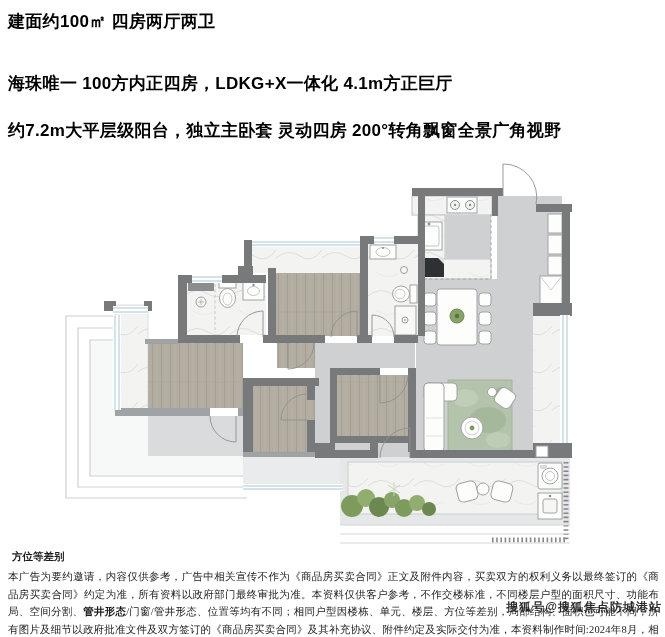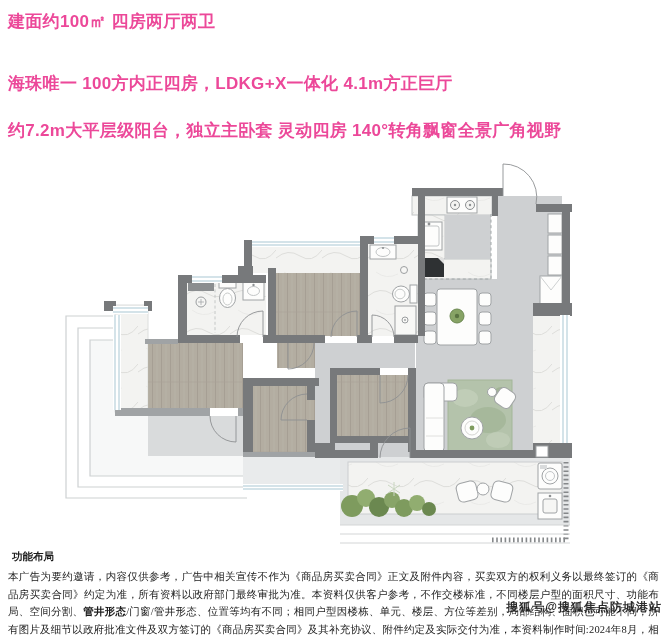--- a/index.html
+++ b/index.html
@@ -3,21 +3,21 @@
 <meta charset="utf-8">
 <style>
   html,body{margin:0;padding:0;}
   body{
     width:665px;height:637px;position:relative;overflow:hidden;
     background:#ffffff;
     font-family:"Liberation Sans", sans-serif;
   }
   .headline{
     position:absolute;left:8px;
-    font-size:17px;font-weight:700;color:#ec4899;letter-spacing:.3px;
+    font-size:17px;font-weight:700;color:#000000;letter-spacing:.3px;
     white-space:nowrap;
   }
   #h1{top:10px;}
   #h2{top:72px;}
   #h3{top:119px;}
   #plan{position:absolute;left:0;top:150px;}
   #disclaimer{
     position:absolute;left:8px;right:6px;top:550px;
     font-family:"Liberation Serif", serif;color:#1c1c1c;
   }
@@ -38,21 +38,21 @@
   svg .wall-light{fill:#a0a3a5;}
   svg .furn{fill:#fdfdfc;stroke:#a0a3a5;stroke-width:1;}
   svg .arc{fill:none;stroke:#8d9092;stroke-width:.9;}
   svg .gray{fill:#ced0d2;}
 </style>
 </head>
 <body>
 
 <div id="h1" class="headline">建面约100㎡ 四房两厅两卫</div>
 <div id="h2" class="headline">海珠唯一 100方内正四房，LDKG+X一体化 4.1m方正巨厅</div>
-<div id="h3" class="headline">约7.2m大平层级阳台，独立主卧套 灵动四房 140°转角飘窗全景广角视野</div>
+<div id="h3" class="headline">约7.2m大平层级阳台，独立主卧套 灵动四房 200°转角飘窗全景广角视野</div>
 
 <svg id="plan" width="665" height="400" viewBox="0 150 665 400" xmlns="http://www.w3.org/2000/svg">
   <defs>
     <pattern id="wood" width="9" height="70" patternUnits="userSpaceOnUse">
       <rect width="9" height="70" fill="#b3ada1"></rect>
       <line x1="8.5" y1="0" x2="8.5" y2="70" stroke="#a29c90" stroke-width=".8"></line>
       <line x1="4" y1="0" x2="4" y2="70" stroke="#bcb6aa" stroke-width=".5"></line>
       <line x1="0" y1="32" x2="9" y2="32" stroke="#a7a195" stroke-width=".6"></line>
     </pattern>
     <pattern id="marble" width="46" height="38" patternUnits="userSpaceOnUse">
@@ -324,17 +324,17 @@
         <path class="arc" d="M236,442 A26 26 0 0 1 210,416"></path>
       </g>
     <g>
         <path class="arc" d="M410,458 V428"></path>
         <path class="arc" d="M410,428 A30 30 0 0 0 380,458"></path>
       </g>
   </g>
 </svg>
 
 <div id="disclaimer">
-  <p class="d-title">功能布局</p>
+  <p class="d-title">方位等差别</p>
   <p class="d-body"><span>本广告为要约邀请，内容仅供参考，广告中相关宣传不作为《商品房买卖合同》正文及附件内容，买卖双方的权利义务以最终签订的《商品房买卖合同》约定为准，所有资料以政府部门最终审批为准。本资料仅供客户参考，不作交楼标准，不同楼层户型的面积尺寸、功能布局、空间分割、</span><span class="d-bold">管井形态</span><span>/门窗/管井形态、位置等均有不同；相同户型因楼栋、单元、楼层、方位等差别，局部结构、面积也可能不同；所有图片及细节以政府批准文件及双方签订的《商品房买卖合同》及其补充协议、附件约定及实际交付为准，本资料制作时间:2024年8月，相关内容如有更新，本资料即作废，本公司保留对宣传资料内容进行修改的权利，敬请留意最新资料。</span></p>
 </div>
 
 <div id="watermark">搜狐号@搜狐焦点防城港站</div>
 
 </body></html>

